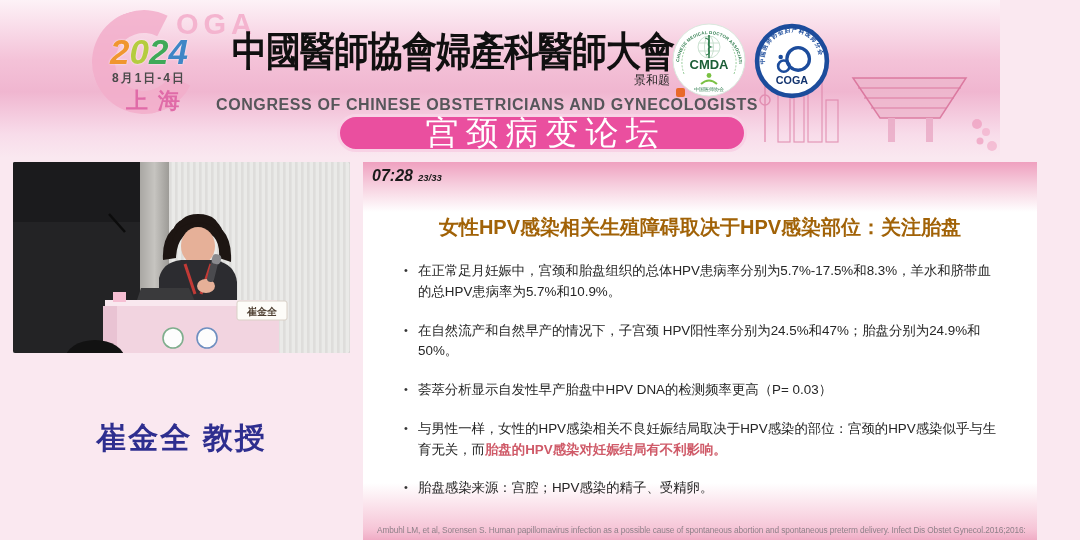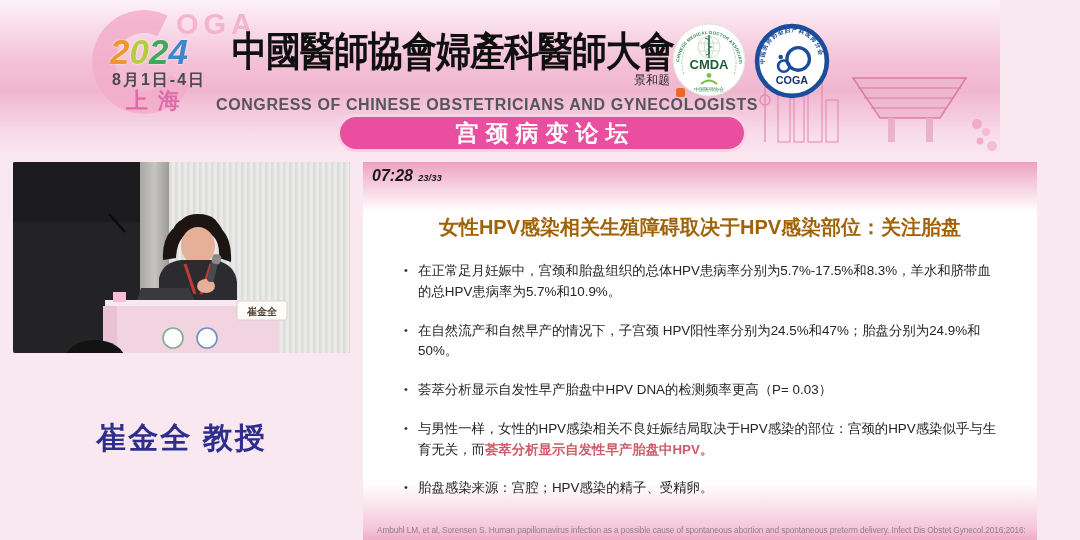--- a/index.html
+++ b/index.html
@@ -18,21 +18,21 @@
   .logo-block{position:absolute;left:92px;top:6px;width:150px;height:108px;}
   .logo-c{
     position:absolute;left:0;top:4px;width:58px;height:58px;
     border:23px solid #f3aecb;border-right-color:transparent;border-radius:50%;
     transform:rotate(-18deg);opacity:.85;
   }
   .logo-oga{position:absolute;left:84px;top:2px;font-size:29px;font-weight:bold;color:#f4b4cf;letter-spacing:5px;}
   .logo-year{position:absolute;left:18px;top:26px;font-size:35px;font-weight:900;text-shadow:0 0 2px #fff;font-style:italic;}
   .logo-year span{display:inline-block;}
   .y0{color:#f0962f;} .y1{color:#b5cc3f;} .y2{color:#3fa958;} .y3{color:#3f86c6;}
-  .logo-dates{position:absolute;left:20px;top:64px;font-size:16px;font-weight:bold;color:#4a4a4a;letter-spacing:2px;}
+  .logo-dates{position:absolute;left:20px;top:64px;font-size:12px;font-weight:bold;color:#4a4a4a;letter-spacing:2px;}
   .logo-city{position:absolute;left:34px;top:80px;font-size:22px;font-weight:bold;color:#e06ba8;letter-spacing:10px;}
   
   .title-cn{
     position:absolute;left:232px;top:28px;width:430px;
     font-family:"Liberation Serif","DejaVu Serif",serif;
     font-size:35px;font-weight:900;color:#101010;white-space:nowrap;
     transform:scaleY(1.15);letter-spacing:-1px;
   }
   .title-signature{position:absolute;left:634px;top:72px;font-size:12px;color:#222;font-family:"Liberation Serif",serif;}
   .title-seal{position:absolute;left:676px;top:88px;width:9px;height:9px;background:#e8692a;border-radius:2px;}
@@ -41,21 +41,21 @@
     letter-spacing:.6px;font-weight:bold;
   }
   .assoc-logo{position:absolute;top:22px;}
   .cmda{left:671px;} .coga{left:753px;}
   
   .forum-banner{
     position:absolute;left:337px;top:114px;width:410px;height:38px;box-sizing:border-box;
     background:#ea4f9f;border:3px solid #f8d2e5;border-radius:19px;
     display:flex;align-items:center;justify-content:center;
   }
-  .forum-banner span{color:#fff;font-size:23px;font-weight:bold;letter-spacing:7px;text-indent:7px;}
+  .forum-banner span{color:#fff;font-size:33px;font-weight:normal;letter-spacing:7px;text-indent:7px;}
   
   .video-panel{
     position:absolute;left:13px;top:162px;width:337px;height:191px;
     background:#a3a3a3;border-radius:2px;overflow:hidden;
   }
   .video-panel svg{display:block;}
   
   .speaker-name{
     position:absolute;left:13px;top:382px;width:337px;text-align:center;
     font-size:30px;font-weight:900;color:#2e2e8f;letter-spacing:2px;margin-top:36px;
@@ -250,21 +250,21 @@
     <li>
       <span class="dot">•</span>
       <span><span>在自然流产和自然早产的情况下，子宫颈 HPV阳性率分别为24.5%和47%；胎盘分别为24.9%和50%。</span></span>
     </li>
     <li>
       <span class="dot">•</span>
       <span><span>荟萃分析显示自发性早产胎盘中HPV DNA的检测频率更高（P= 0.03）</span></span>
     </li>
     <li>
       <span class="dot">•</span>
-      <span><span>与男性一样，女性的HPV感染相关不良妊娠结局取决于HPV感染的部位：宫颈的HPV感染似乎与生育无关，而</span><span class="hl">荟萃分析显示自发性早产胎盘中HPV。</span></span>
+      <span><span>与男性一样，女性的HPV感染相关不良妊娠结局取决于HPV感染的部位：宫颈的HPV感染似乎与生育无关，而</span><span class="hl">胎盘的HPV感染对妊娠结局有不利影响。</span></span>
     </li>
     <li>
       <span class="dot">•</span>
       <span><span>胎盘感染来源：宫腔；HPV感染的精子、受精卵。</span></span>
     </li>
   </ul>
 
   <div class="citation">Ambuhl LM, et al, Sorensen S. Human papillomavirus infection as a possible cause of spontaneous abortion and spontaneous preterm delivery. Infect Dis Obstet Gynecol.2016;2016:3086036</div>
 </div>
 

